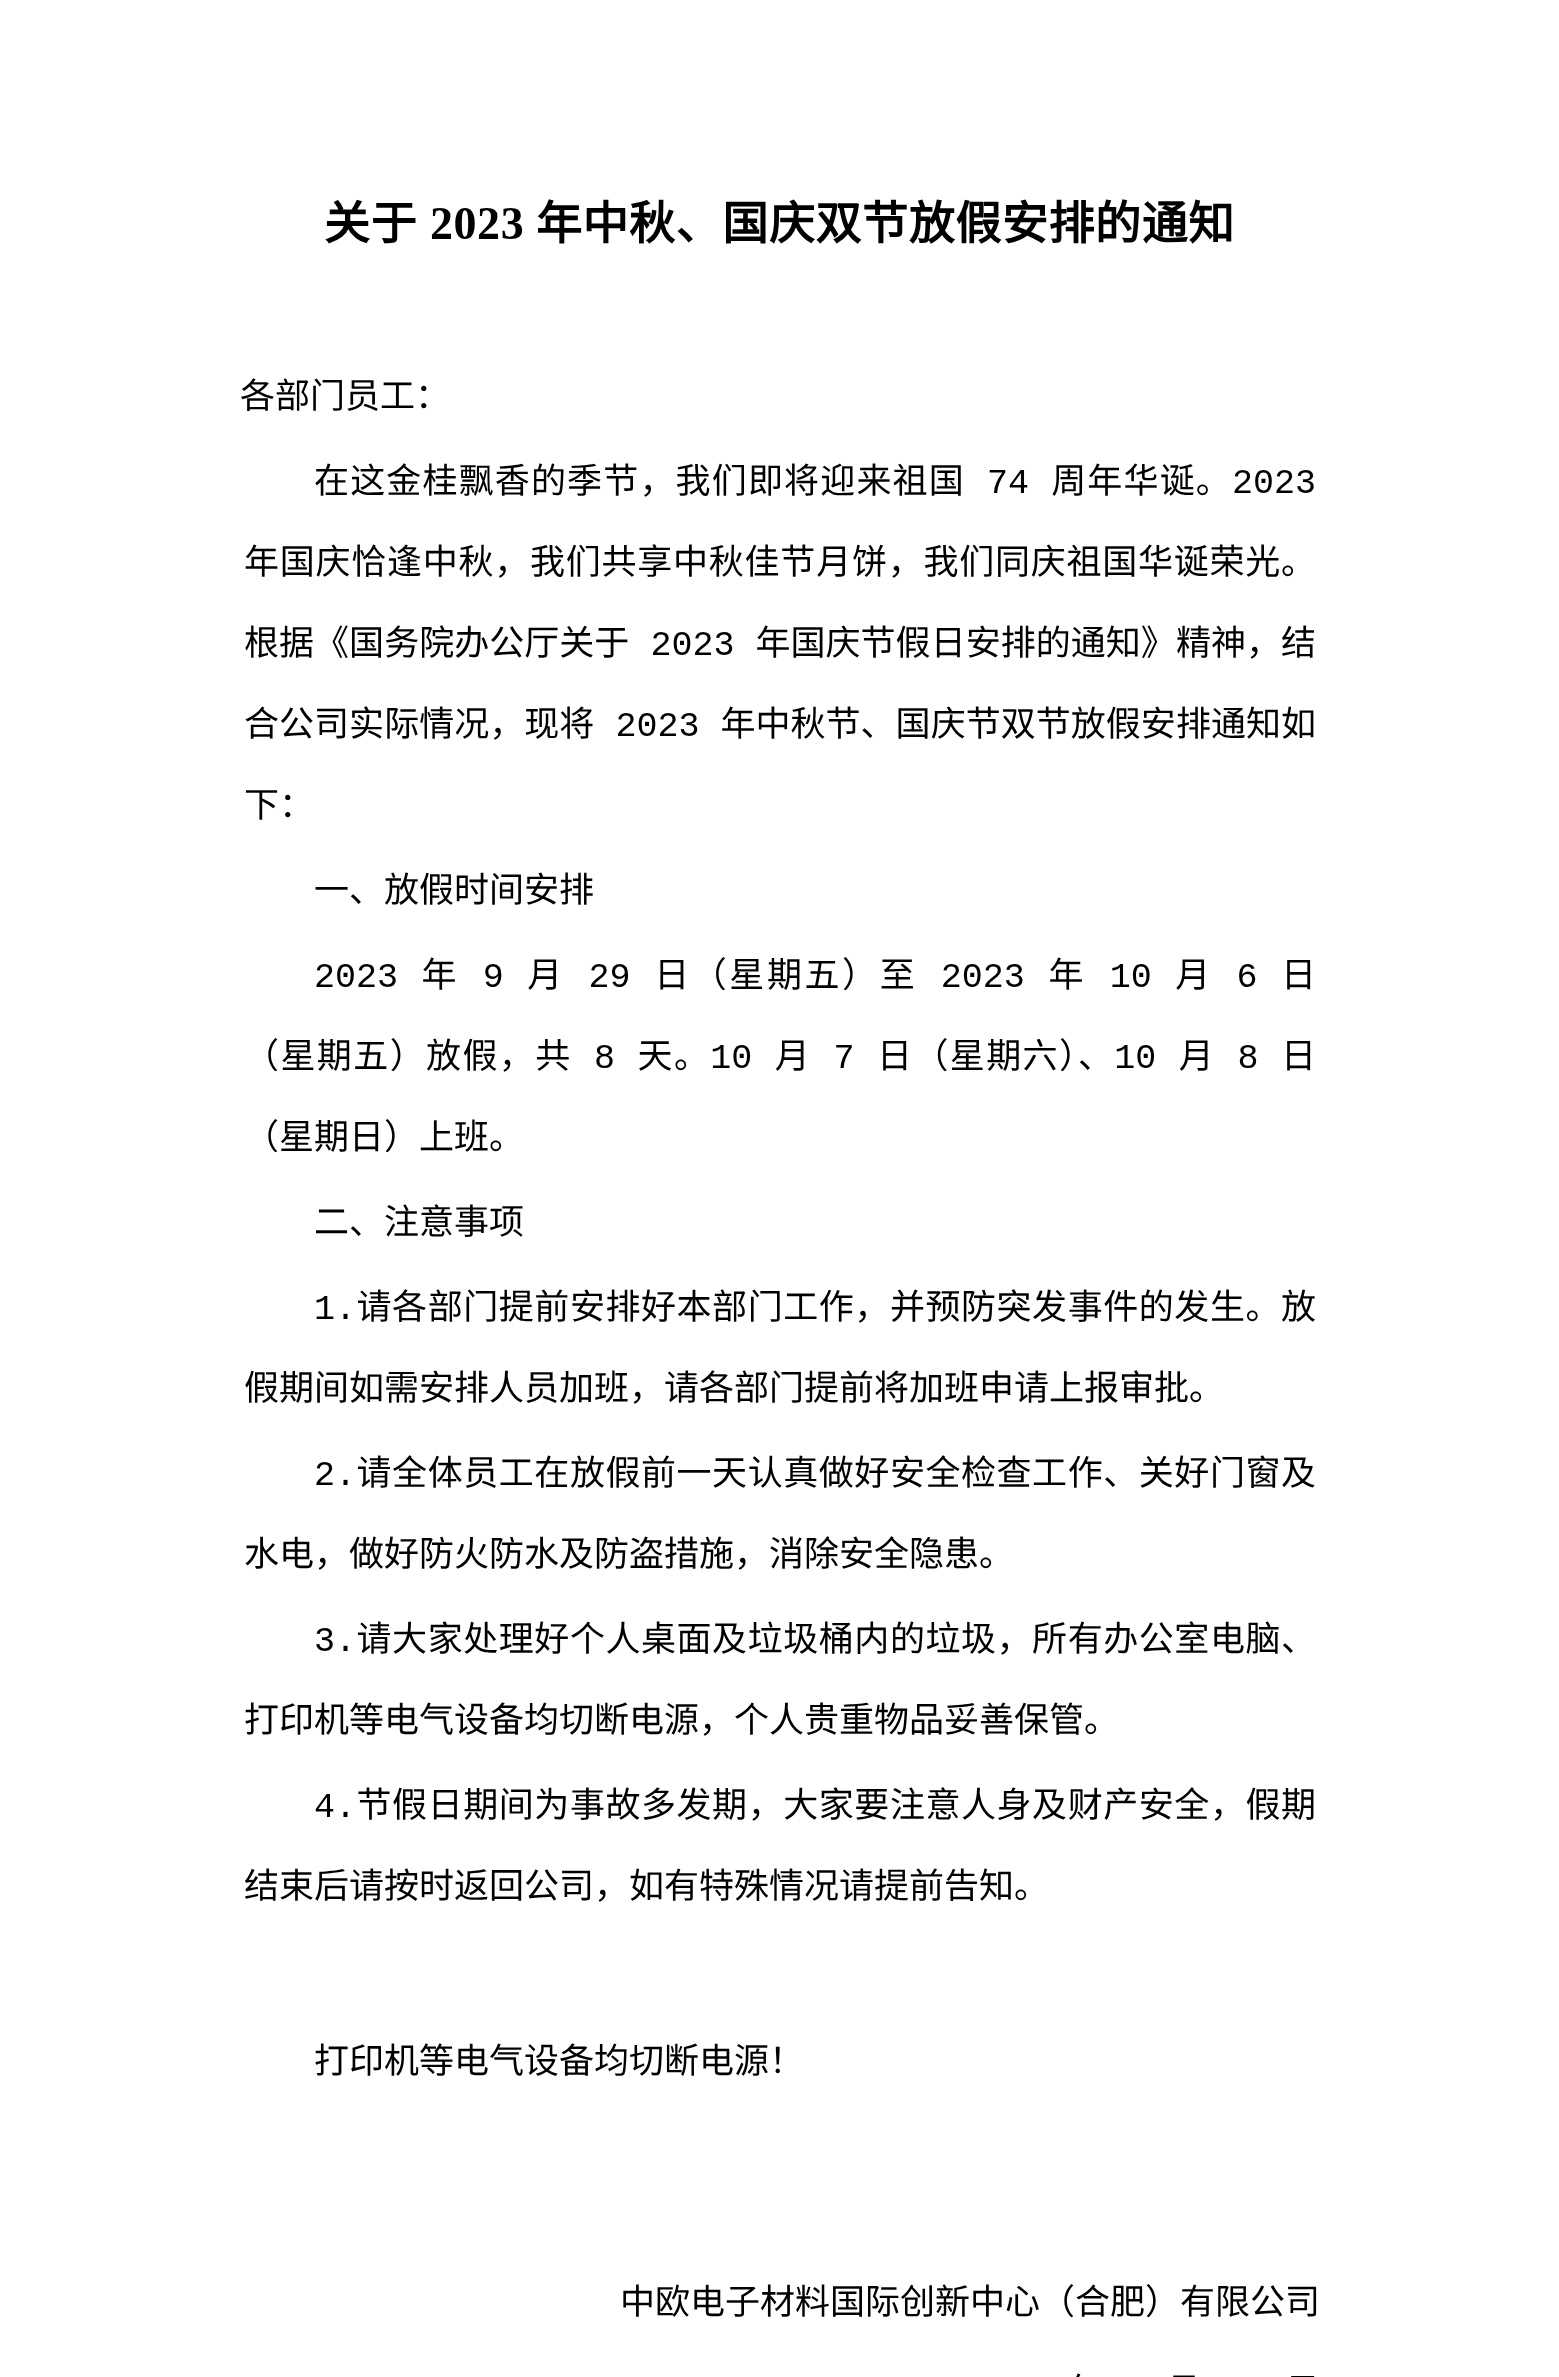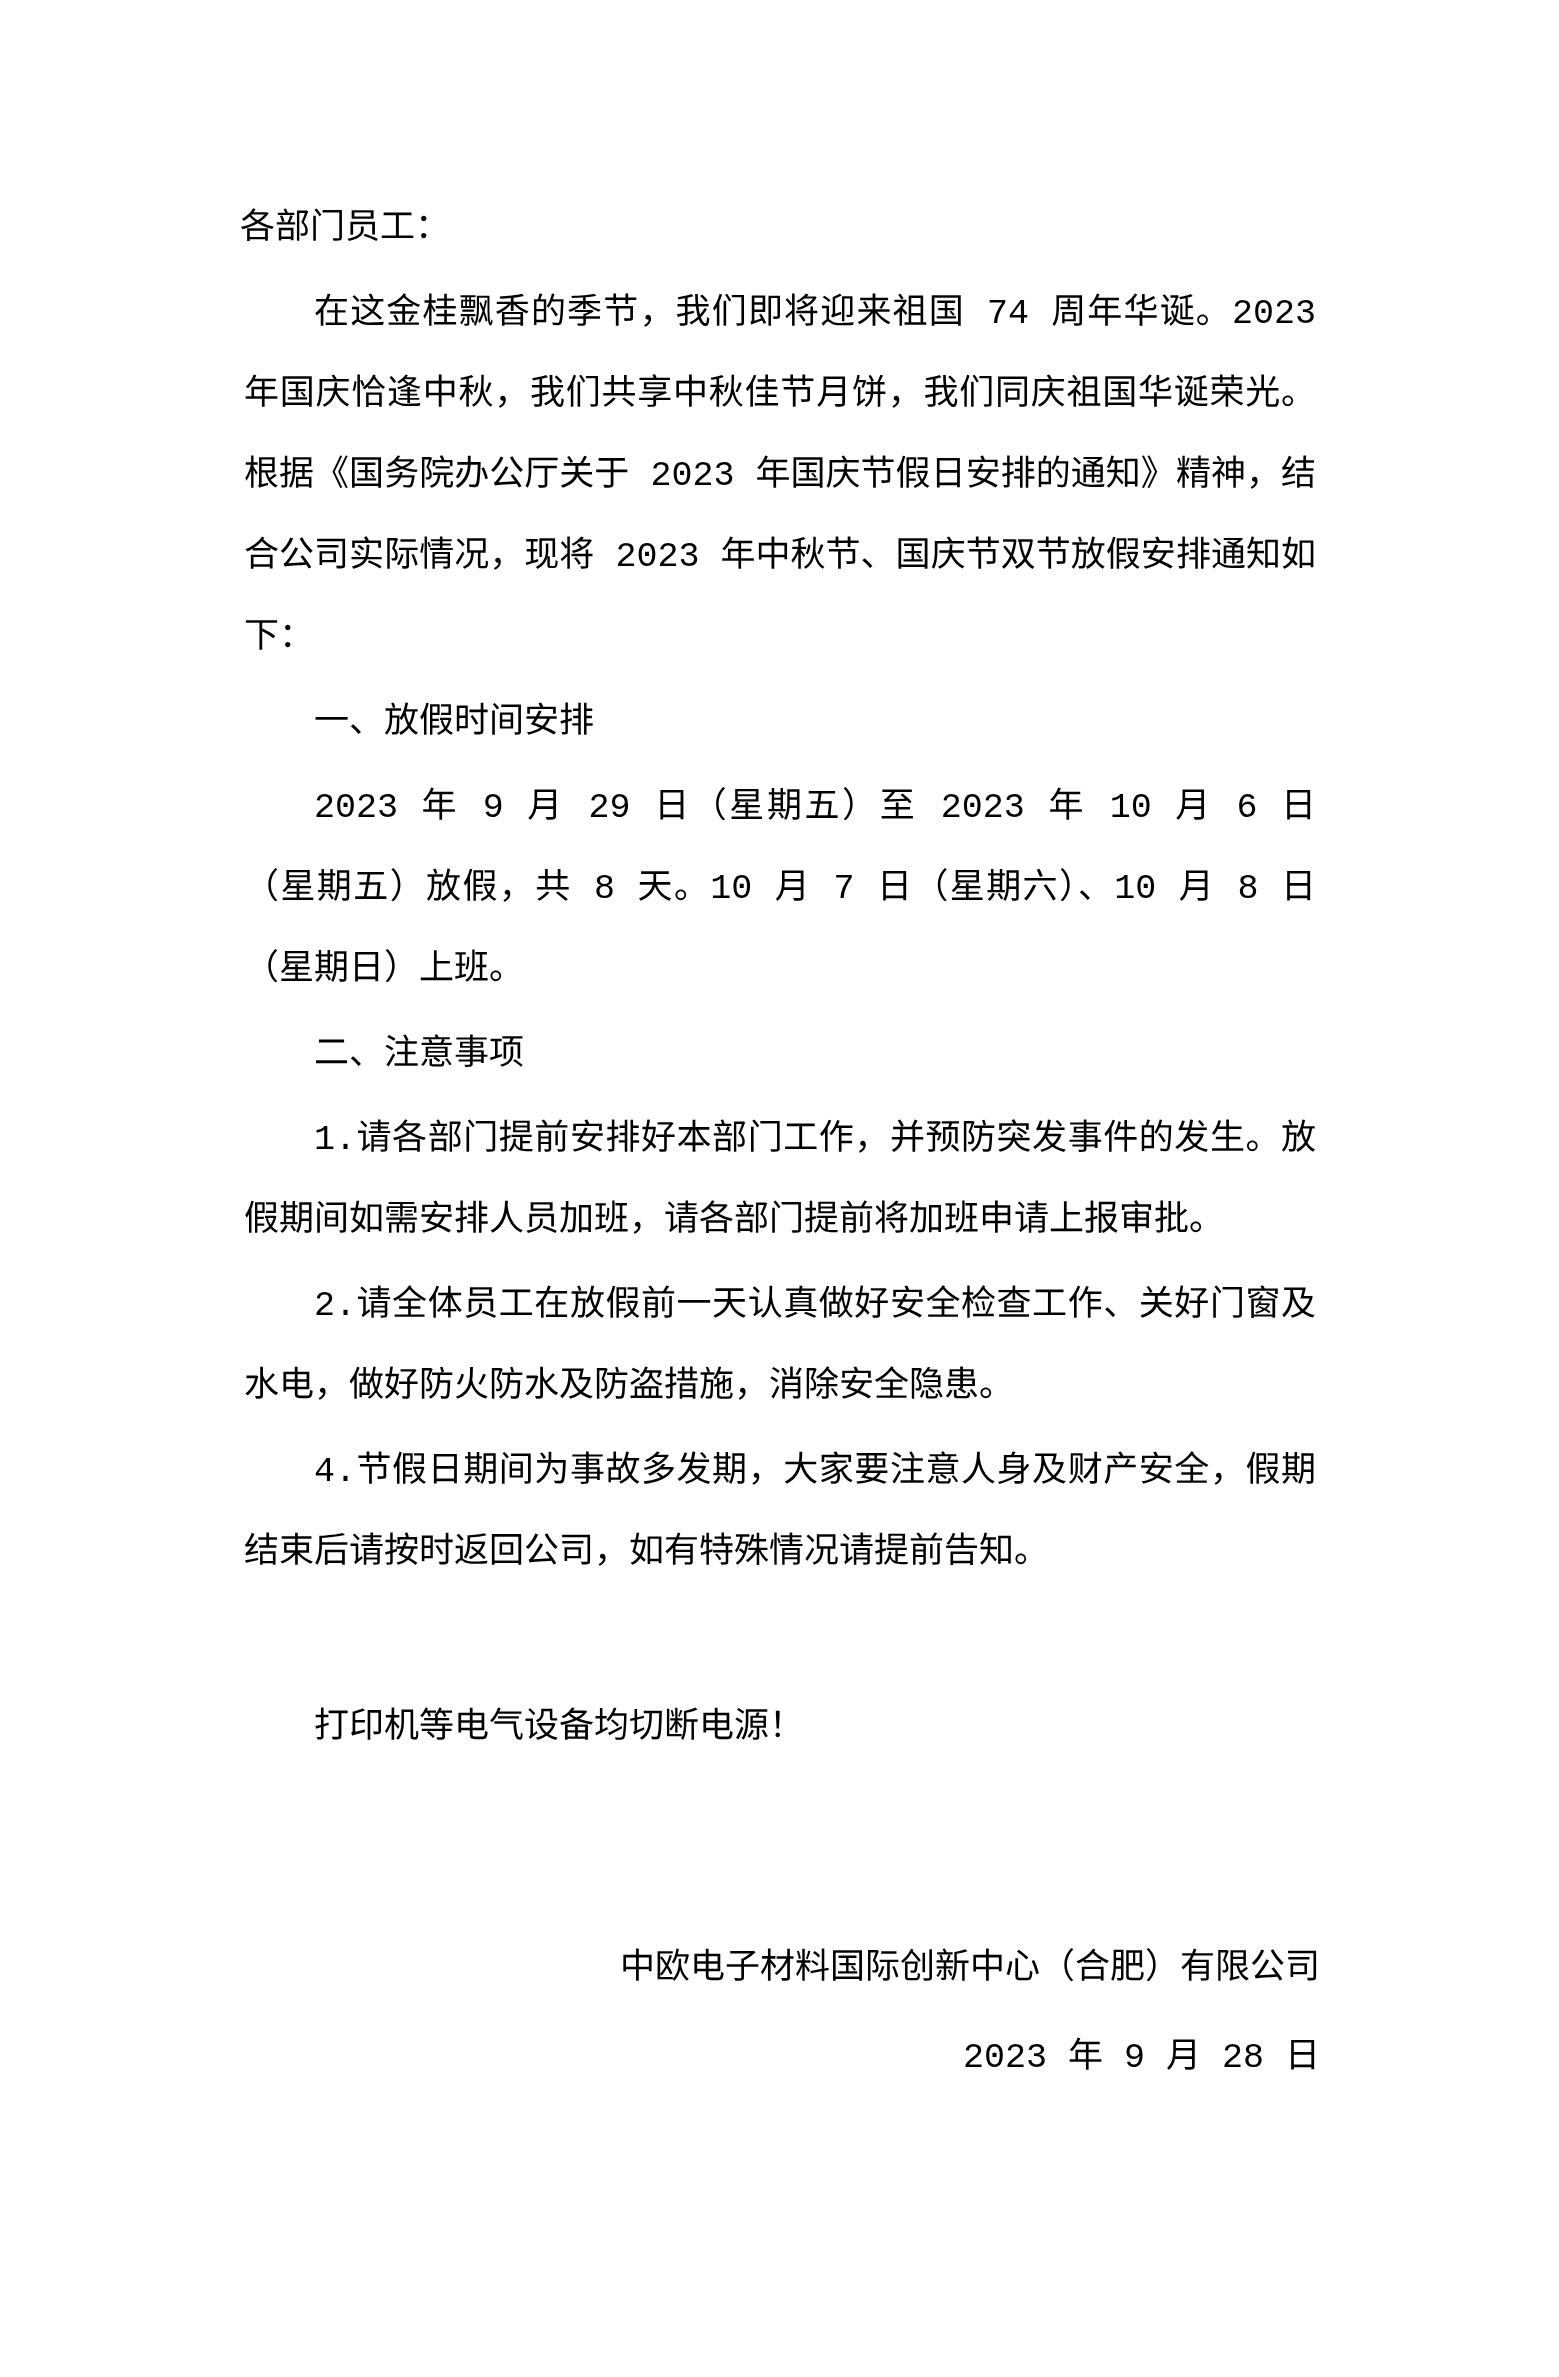--- a/index.html
+++ b/index.html
@@ -61,37 +61,39 @@
   }
   .date-line {
     margin: 7.5px 0 0 0;
   }
 </style>
 </head>
 <body>
 
 <div class="page">
 
+  <h1 class="doc-title">关于 2023 年中秋、国庆双节放假安排的通知</h1>
 
   <div class="body-text">
 
     <p class="greeting">各部门员工：</p>
 
     <p class="para">在这金桂飘香的季节，我们即将迎来祖国 74 周年华诞。2023 年国庆恰逢中秋，我们共享中秋佳节月饼，我们同庆祖国华诞荣光。根据《国务院办公厅关于 2023 年国庆节假日安排的通知》精神，结合公司实际情况，现将 2023 年中秋节、国庆节双节放假安排通知如下：</p>
 
     <p class="para">一、放假时间安排</p>
 
     <p class="para">2023 年 9 月 29 日（星期五）至 2023 年 10 月 6 日（星期五）放假，共 8 天。10 月 7 日（星期六）、10 月 8 日（星期日）上班。</p>
 
     <p class="para">二、注意事项</p>
 
     <p class="para">1.请各部门提前安排好本部门工作，并预防突发事件的发生。放假期间如需安排人员加班，请各部门提前将加班申请上报审批。</p>
 
     <p class="para">2.请全体员工在放假前一天认真做好安全检查工作、关好门窗及水电，做好防火防水及防盗措施，消除安全隐患。</p>
 
+    <p class="para">3.请大家处理好个人桌面及垃圾桶内的垃圾，所有办公室电脑、打印机等电气设备均切断电源，个人贵重物品妥善保管。</p>
 
     <p class="para">4.节假日期间为事故多发期，大家要注意人身及财产安全，假期结束后请按时返回公司，如有特殊情况请提前告知。</p>
 
     <p class="para wish">打印机等电气设备均切断电源！</p>
 
     <div class="signature">
       <div class="signature-inner">
         <p class="company-line">中欧电子材料国际创新中心（合肥）有限公司</p>
         <p class="date-line">2023 年 9 月 28 日</p>
       </div>

